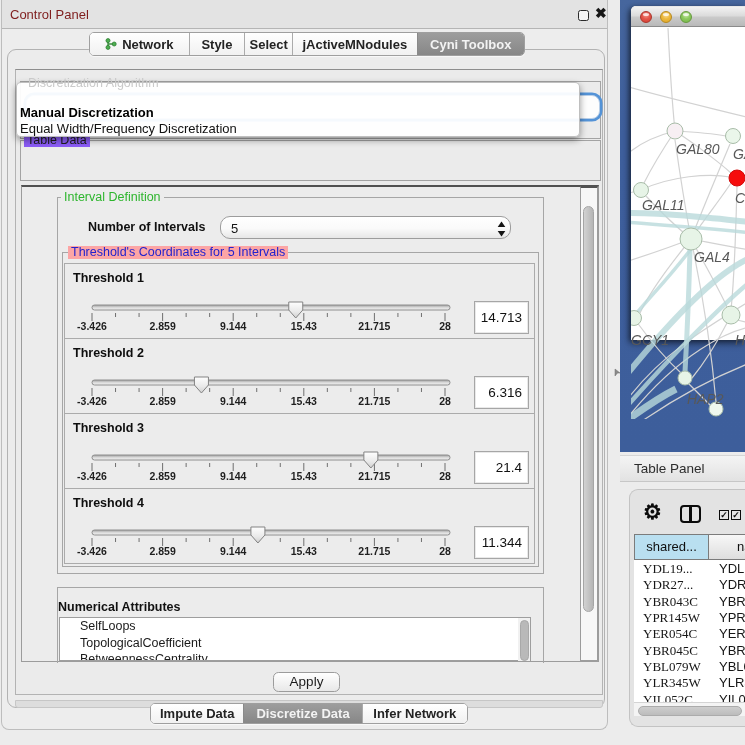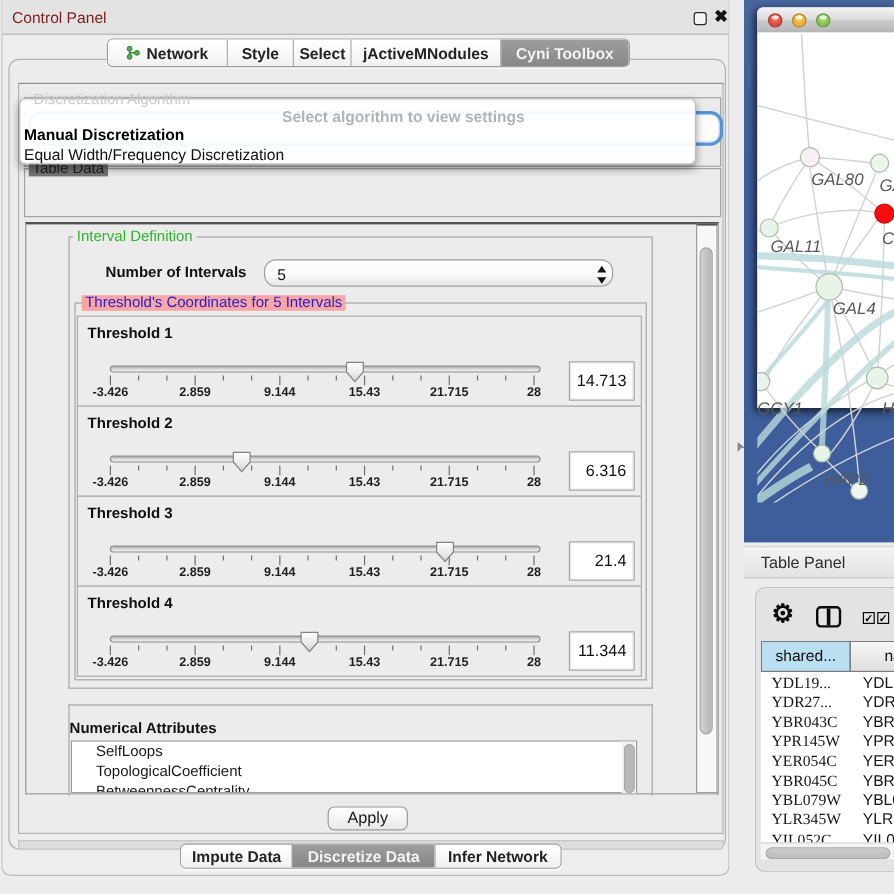--- a/index.html
+++ b/index.html
@@ -78,21 +78,21 @@
   
   .tab-panel{left:5px;top:49px;width:598px;height:659px;background:#ececec;
     border:1px solid #b2b2b2;border-radius:9px;}
   .tab-panel-bottomstrip{left:13px;top:700px;width:588px;height:8px;background:#dddddd;
     border:1px solid #c6c6c6;border-radius:0 0 3px 3px;}
   .settings-panel{left:13px;top:69px;width:588px;height:626px;background:#ebebeb;
     border:1px solid #b3b3b3;border-top-color:#8e8e8e;}
 
   
   .group{border:1px solid #a3a3a3;}
-  .group-title{position:absolute;top:-7px;font-size:12.5px;line-height:13px;background:#737373;padding:0 3px;}
+  .group-title{position:absolute;top:-7px;font-size:12.5px;line-height:13px;background:#8b5cf6;padding:0 3px;}
 
   .algo-group{left:18px;top:81px;width:581px;height:58px;}
   .combo-stub{left:24px;top:95px;width:574px;height:24px;border-radius:8px;background:#fdfdfd;
     border:1px solid #b9cfe8;box-shadow:0 0 0 2.5px #5493d7;}
 
   .td-group{left:18px;top:140px;width:581px;height:41px;}
   .td-title{left:3px;color:#1c1c1c;}
 
   .combo{border-radius:6px;background:linear-gradient(180deg,#ffffff 0%,#fafafa 55%,#e7e7e7 100%);
     border:1px solid #9d9d9d;font-size:13px;color:#151515;}
@@ -527,21 +527,20 @@
         <div class="seg selected" style="width: 119px;">
           <span>Discretize Data</span>
         </div>
         <div class="seg" style="width: 106px;">
           <span>Infer Network</span>
         </div>
       </div>
 
     <div class="abs popup"></div>
     <div class="abs popup-ghost-title">Discretization Algorithm</div>
-    <div class="abs popup-hint">Select algorithm to view settings</div>
     <div class="abs popup-item1">Manual Discretization</div>
     <div class="abs popup-item2">Equal Width/Frequency Discretization</div>
   </div>
 
   <svg class="abs cursor-mark" width="10" height="12">
     <path d="M2,10 L2,3 L7,7 L4.5,7 Z" fill="#8a8a8a" stroke="#6f6f6f" stroke-width="0.5"></path>
   </svg>
 
 </div>
 

